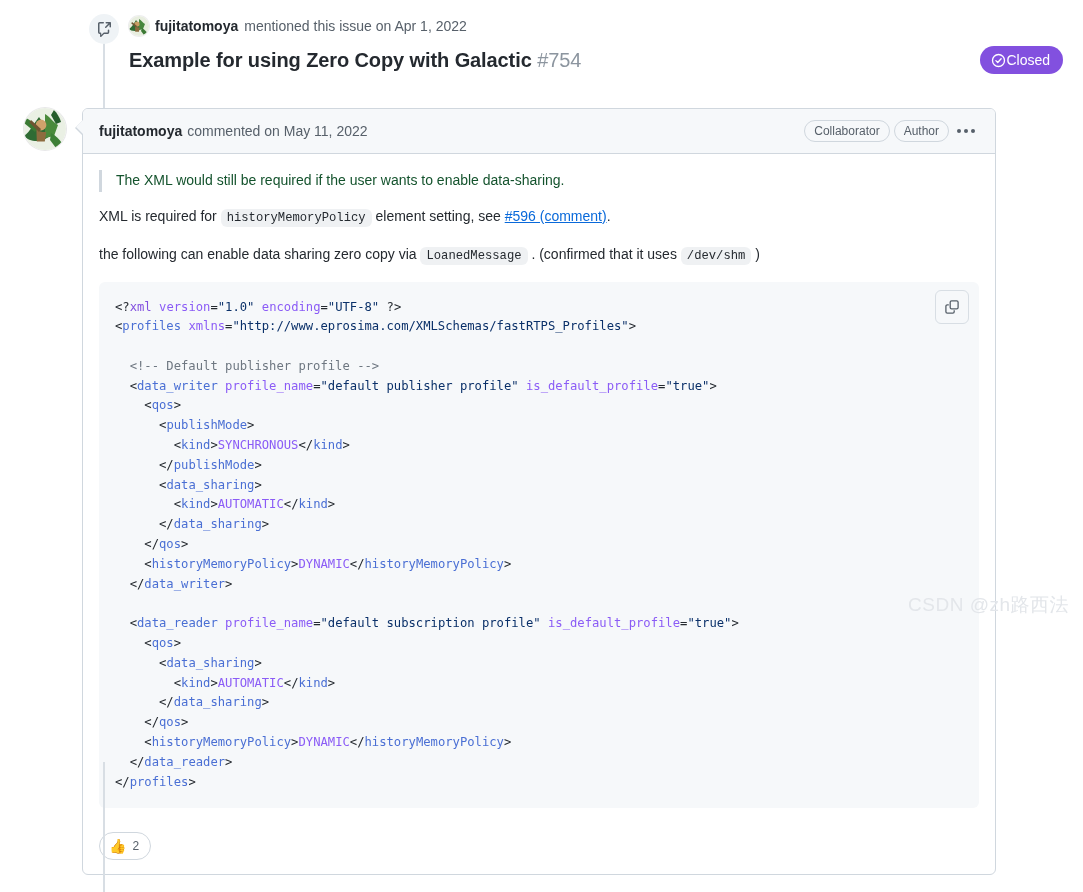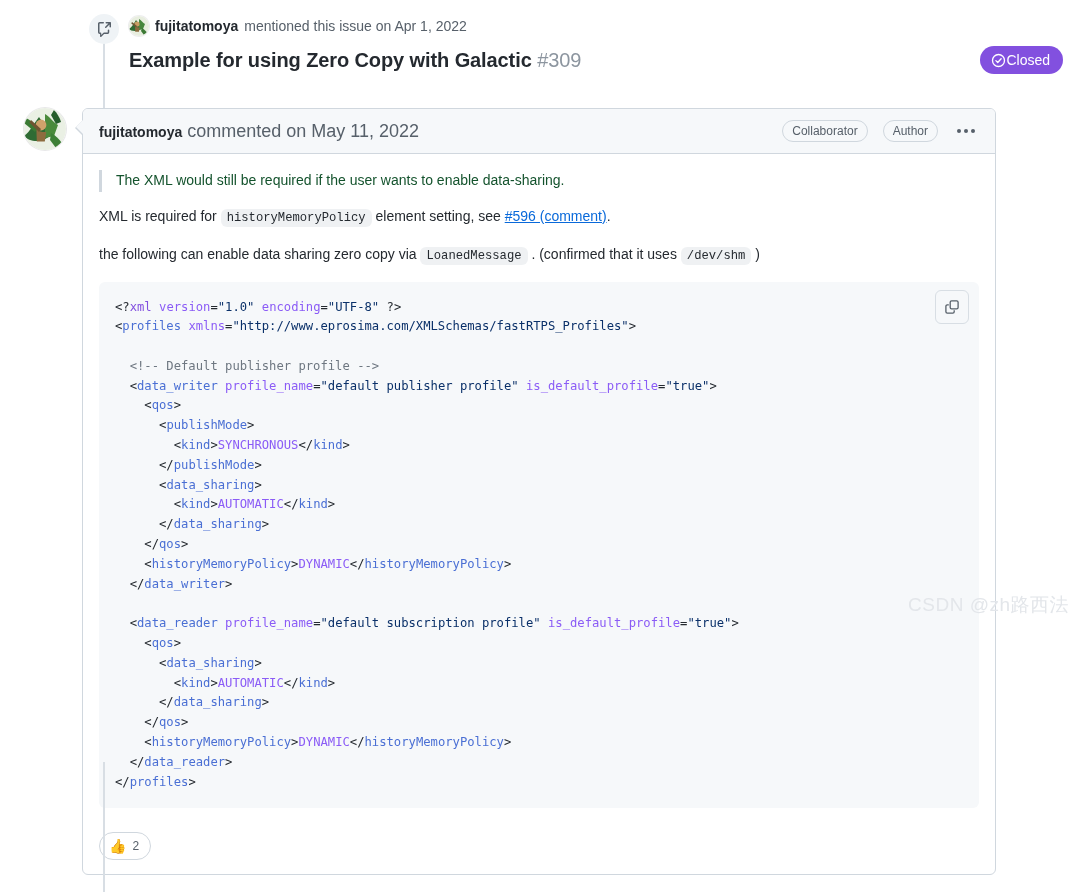--- a/index.html
+++ b/index.html
@@ -132,22 +132,22 @@
     border-bottom: 1px solid #d0d7de;
     border-radius: 5px 5px 0 0;
     padding: 0 16px;
     height: 44px;
     display: flex;
     align-items: center;
     justify-content: space-between;
   }
   .ch-left { display: flex; align-items: baseline; gap: 5px; }
   .ch-user { font-weight: bold; color: #24292f; font-size: 14px; }
-  .ch-meta { color: #57606a; font-size: 18px; }
-  .ch-right { display: flex; align-items: center; gap: 15px; }
+  .ch-meta { color: #57606a; font-size: 14px; }
+  .ch-right { display: flex; align-items: center; gap: 4px; }
   .role-badge {
     border: 1px solid #d0d7de;
     border-radius: 2em;
     color: #57606a;
     font-size: 12px;
     line-height: 18px;
     padding: 1px 9px;
     white-space: nowrap;
   }
   .kebab {
@@ -296,21 +296,21 @@
           <path d="M13 12c2 1 4 3 5 5l-3 2-3-4z" fill="#3d7a36"></path>
         </svg>
       </span>
       <span class="xref-user">fujitatomoya</span>
       <span class="xref-text">mentioned this issue on Apr 1, 2022</span>
     </div>
 
     <div class="xref-title-row">
       <div class="xref-title">
         <span>Example for using Zero Copy with Galactic</span>
-        <span class="xref-num">#309</span>
+        <span class="xref-num">#754</span>
       </div>
       <div class="closed-badge">
         <span>
           <svg width="15" height="15" viewBox="0 0 16 16" fill="none" stroke="#ffffff" stroke-width="1.4">
             <circle cx="8" cy="8" r="6.4"></circle>
             <path d="M5.2 8.1l2 2 3.6-4" stroke-linecap="round" stroke-linejoin="round"></path>
           </svg>
         </span>
         <span>Closed</span>
       </div>

